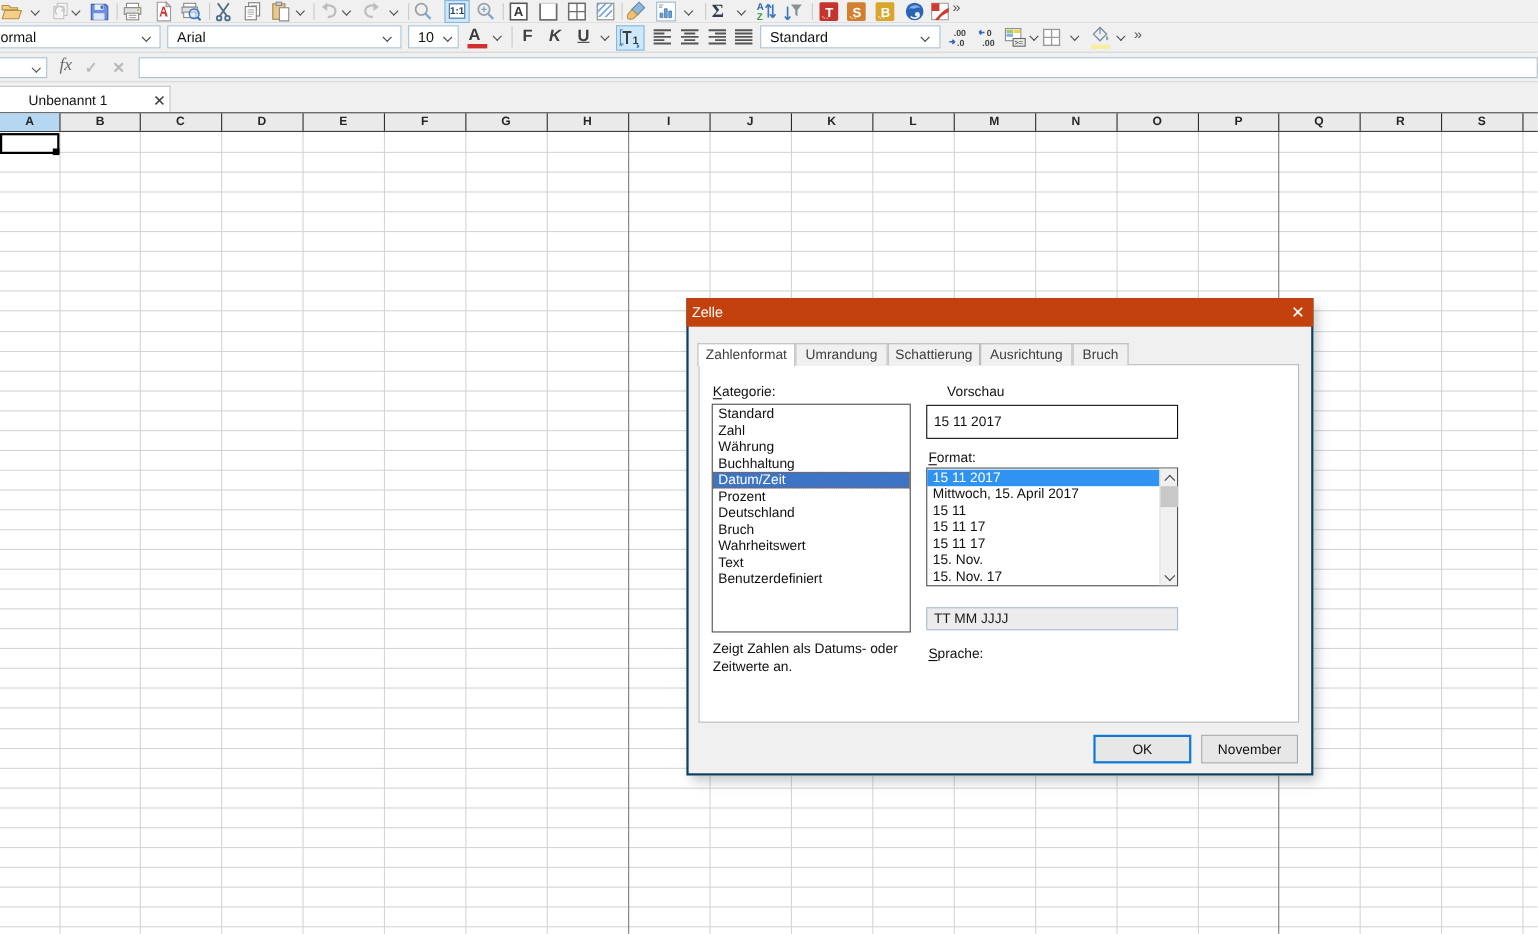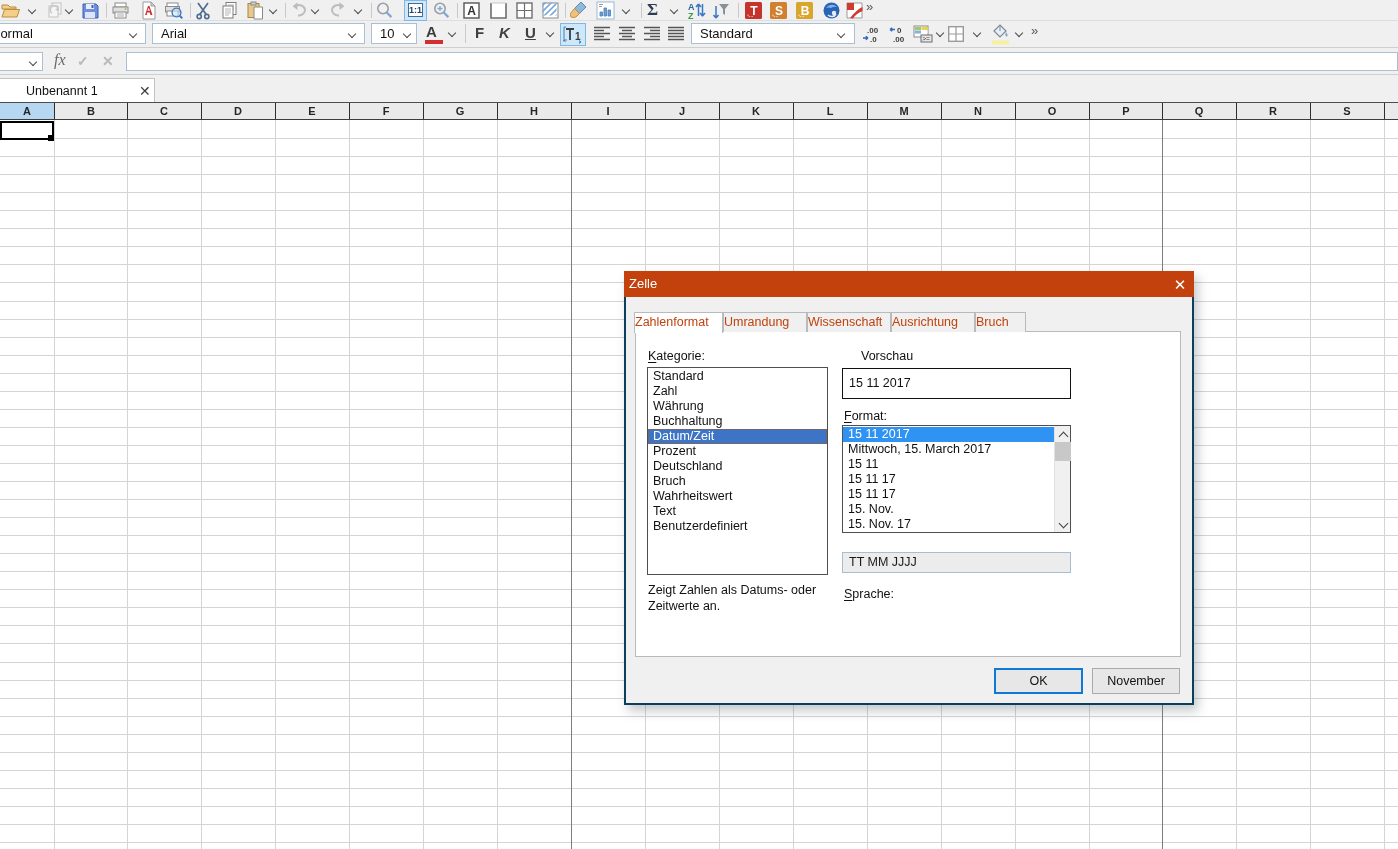--- a/index.html
+++ b/index.html
@@ -34,21 +34,21 @@
 
 #sel{position:absolute;left:0px;top:121px;width:54px;height:19px;border:2px solid #000;background:transparent}
 #selh{position:absolute;left:48px;top:135px;width:6px;height:6px;background:#000}
 
 #dlg{position:absolute;left:624px;top:271px;width:570px;height:434px;background:#f0f0f0;
   border:2px solid #0c3f5c;box-shadow:4px 6px 10px rgba(90,100,110,0.35);font-size:12.5px;color:#111}
 #dtitle{position:absolute;left:-2px;top:-2px;width:570px;height:26px;background:#c2410c;color:#fff;
   font-size:13px;line-height:26px;padding-left:5px}
 #dclose{position:absolute;left:543px;top:0px;width:22px;height:24px;color:#fff;font-size:15px;line-height:24px;text-align:center}
 .tab{position:absolute;top:39px;height:20px;background:#f0f0f0;border:1px solid #bababa;border-bottom:none;
- text-align:left;font-size:12.5px;line-height:19px;color:#c2410c;z-index:2}
+ text-align:center;font-size:12.5px;line-height:19px;color:#404040;z-index:2}
 .tabact{background:#fff;height:21px;z-index:4}
 #dpanel{position:absolute;left:9px;top:58px;width:546px;height:326px;background:#fff;border:1px solid #bababa;z-index:1}
 .dlab{position:absolute;font-size:12.5px;color:#111;z-index:5}
 #katlist{position:absolute;left:21px;top:94px;width:181px;height:208px;background:#fff;border:1px solid #4f4f4f;z-index:5;
  font-size:12.5px;line-height:15px;padding-top:1px}
 #katlist div{padding-left:5px;height:15px;white-space:nowrap}
 #katsel{background:#3d74c6;color:#fff;outline:1px dotted #a55a19;outline-offset:-1px}
 #vorbox{position:absolute;left:216px;top:95px;width:229px;height:31px;background:#fff;border:1px solid #111;z-index:5;
  font-size:12.5px;line-height:29px;padding-left:6px}
 #fmtlist{position:absolute;left:216px;top:152px;width:229px;height:108px;background:#fff;border:1px solid #4f4f4f;z-index:5;
@@ -406,21 +406,21 @@
     <div class="vl" style="left: 1384px;"></div>
   </div>
 <div id="sel"></div>
 <div id="selh"></div>
 
 <div id="dlg">
   <div id="dtitle">Zelle</div>
   <div id="dclose">✕</div>
   <div class="tab tabact" style="left:8px;width:89px">Zahlenformat</div>
   <div class="tab" style="left:97px;width:84px">Umrandung</div>
-  <div class="tab" style="left:181px;width:84px">Wissenschaft</div>
+  <div class="tab" style="left:181px;width:84px">Schattierung</div>
   <div class="tab" style="left:265px;width:84px">Ausrichtung</div>
   <div class="tab" style="left:349px;width:51px">Bruch</div>
   <div id="dpanel"></div>
   <div class="dlab" style="left:22px;top:76px"><u>K</u>ategorie:</div>
   <div class="dlab" style="left:235px;top:76px">Vorschau</div>
   <div id="katlist">
     <div>Standard</div>
     <div>Zahl</div>
     <div>Währung</div>
     <div>Buchhaltung</div>
@@ -429,21 +429,21 @@
     <div>Deutschland</div>
     <div>Bruch</div>
     <div>Wahrheitswert</div>
     <div>Text</div>
     <div>Benutzerdefiniert</div>
   </div>
   <div id="vorbox">15 11 2017</div>
   <div class="dlab" style="left:218px;top:136px"><u>F</u>ormat:</div>
   <div id="fmtlist">
     <div id="fmtsel">15 11 2017</div>
-    <div class="it">Mittwoch, 15. March 2017</div>
+    <div class="it">Mittwoch, 15. April 2017</div>
     <div class="it">15 11</div>
     <div class="it">15 11 17</div>
     <div class="it">15 11 17</div>
     <div class="it">15. Nov.</div>
     <div class="it">15. Nov. 17</div>
     <div id="fsb">
       <span class="sbarrow" id="sbup" style="top:4px"></span>
       <div class="thumb"></div>
       <span class="sbarrow" id="sbdn" style="bottom:4px"></span>
     </div>

